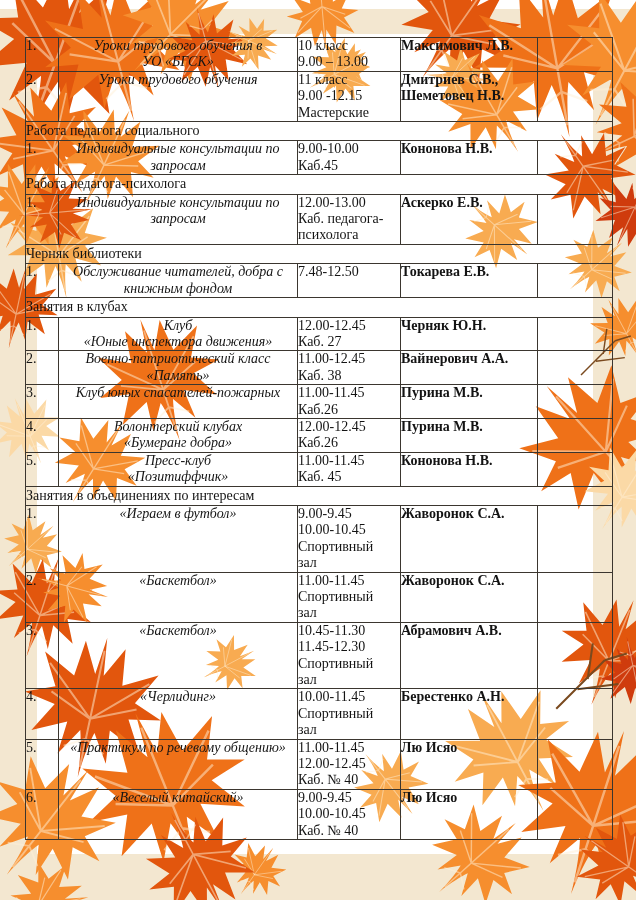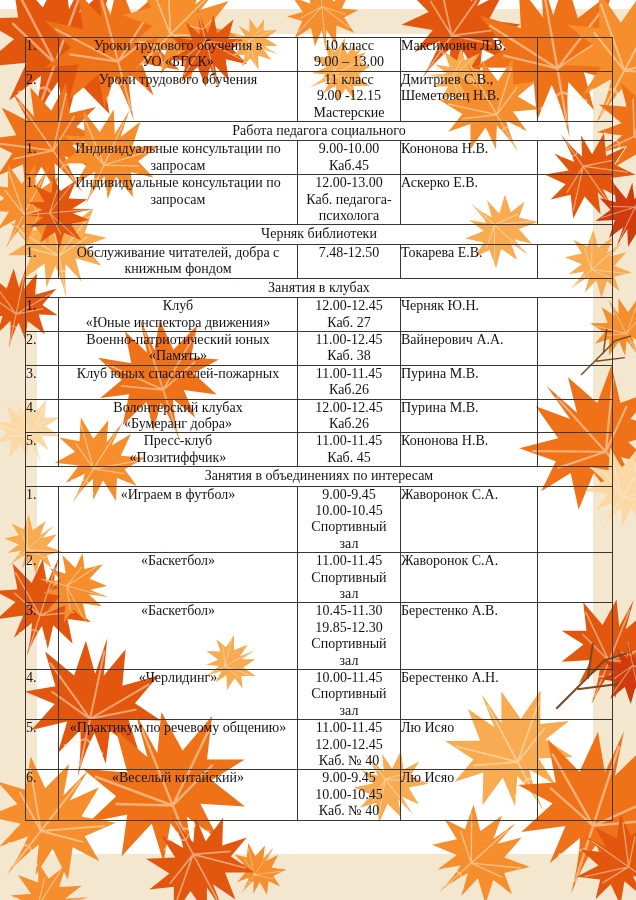--- a/index.html
+++ b/index.html
@@ -17,24 +17,24 @@
   table.schedule{
     position:absolute;left:25px;top:37px;width:587px;
     border-collapse:collapse;table-layout:fixed;background:transparent;
   }
   table.schedule td{
     border:1px solid #3b362f;padding:0;vertical-align:top;
     font-size:14px;line-height:16.4px;color:#141414;
     white-space:pre-line;overflow:hidden;background:transparent;
   }
   td.c-num{padding-left:6px;}
-  td.c-act{text-align:center;}
-  td.c-time{text-align:center;}
-  td.c-person{padding-left:5px;padding-right:2px;}
-  tr.section-row td{text-align:center;padding:1px 0;}
+  td.c-act{text-align:center;font-style:italic;}
+  td.c-time{}
+  td.c-person{padding-left:5px;padding-right:2px;font-weight:bold;}
+  tr.section-row td{padding:1px 0;}
 </style>
 </head>
 <body>
 
 <div class="page">
   <div class="frame" id="frame" style="border-color: rgb(243, 231, 208);"></div>
   <div class="leaves-layer" id="leaves">
       <svg viewBox="0 0 100 100" class="leaf" style="left: -30px; top: -40px; width: 180px; height: 180px; transform: rotate(20deg);">
         <path d="M50 99 C49 84 47 74 45 67 L33 86 L35 63 L12 74 L24 53 L2 49 L22 41 L10 19 L33 31 L36 6 L47 27 L50 1 L53 27 L64 6 L67 31 L90 19 L78 41 L98 49 L76 53 L88 74 L65 63 L67 86 L55 67 C53 74 51 84 50 99 Z" fill="#e2560d"></path>
         <path d="M50 92 L50 10 M50 58 L20 45 M50 58 L15 26 M50 58 L80 45 M50 58 L85 26 M50 72 L36 80 M50 72 L64 80" fill="none" stroke="rgba(255,240,214,0.5)" stroke-width="1.4"></path>
@@ -263,20 +263,23 @@
         </tr>
         <tr>
           <td class="c-num">1.</td>
           <td class="c-act">Индивидуальные консультации по
 запросам</td>
           <td class="c-time">9.00-10.00
 Каб.45</td>
           <td class="c-person">Кононова Н.В.</td>
           <td class="c-extra"></td>
         </tr>
+        <tr class="section-row">
+          <td colspan="5">Работа педагога-психолога</td>
+        </tr>
         <tr>
           <td class="c-num">1.</td>
           <td class="c-act">Индивидуальные консультации  по
 запросам</td>
           <td class="c-time">12.00-13.00
 Каб. педагога-
 психолога</td>
           <td class="c-person">Аскерко Е.В.</td>
           <td class="c-extra"></td>
         </tr>
@@ -298,21 +301,21 @@
           <td class="c-num">1.</td>
           <td class="c-act">Клуб
 «Юные инспектора движения»</td>
           <td class="c-time">12.00-12.45
 Каб. 27</td>
           <td class="c-person">Черняк Ю.Н.</td>
           <td class="c-extra"></td>
         </tr>
         <tr>
           <td class="c-num">2.</td>
-          <td class="c-act">Военно-патриотический юных
+          <td class="c-act">Военно-патриотический класс
 «Память»</td>
           <td class="c-time">11.00-12.45
 Каб. 38</td>
           <td class="c-person">Вайнерович А.А.</td>
           <td class="c-extra"></td>
         </tr>
         <tr>
           <td class="c-num">3.</td>
           <td class="c-act">Клуб юных спасателей-пожарных</td>
           <td class="c-time">11.00-11.45
@@ -357,24 +360,24 @@
           <td class="c-time">11.00-11.45
 Спортивный
 зал</td>
           <td class="c-person">Жаворонок С.А.</td>
           <td class="c-extra"></td>
         </tr>
         <tr>
           <td class="c-num">3.</td>
           <td class="c-act">«Баскетбол»</td>
           <td class="c-time">10.45-11.30
-19.85-12.30
+11.45-12.30
 Спортивный
 зал</td>
-          <td class="c-person">Берестенко А.В.</td>
+          <td class="c-person">Абрамович А.В.</td>
           <td class="c-extra"></td>
         </tr>
         <tr>
           <td class="c-num">4.</td>
           <td class="c-act">«Черлидинг»</td>
           <td class="c-time">10.00-11.45
 Спортивный
 зал</td>
           <td class="c-person">Берестенко А.Н.</td>
           <td class="c-extra"></td>

